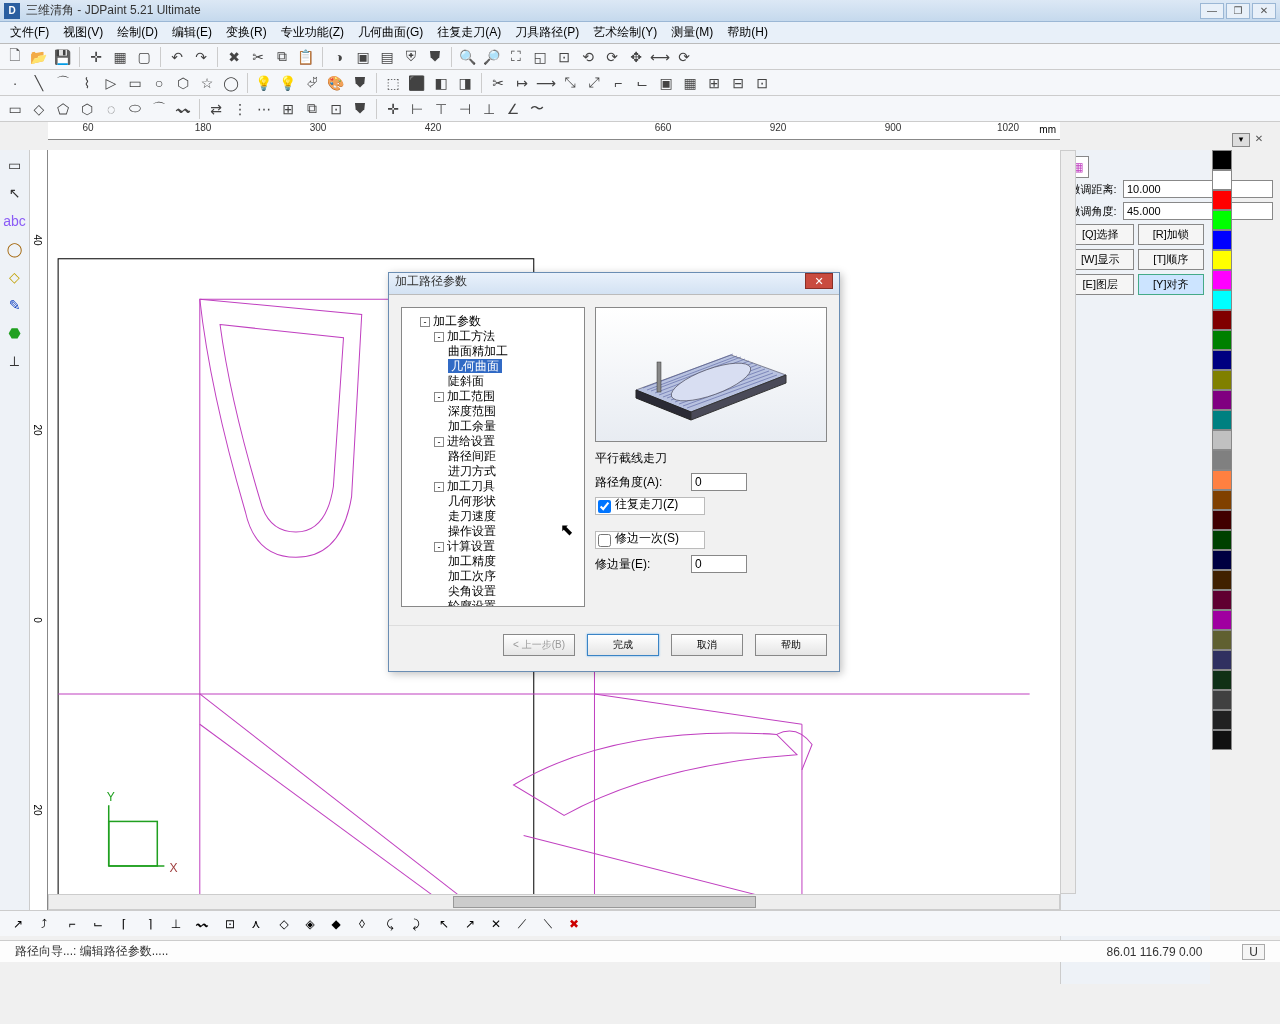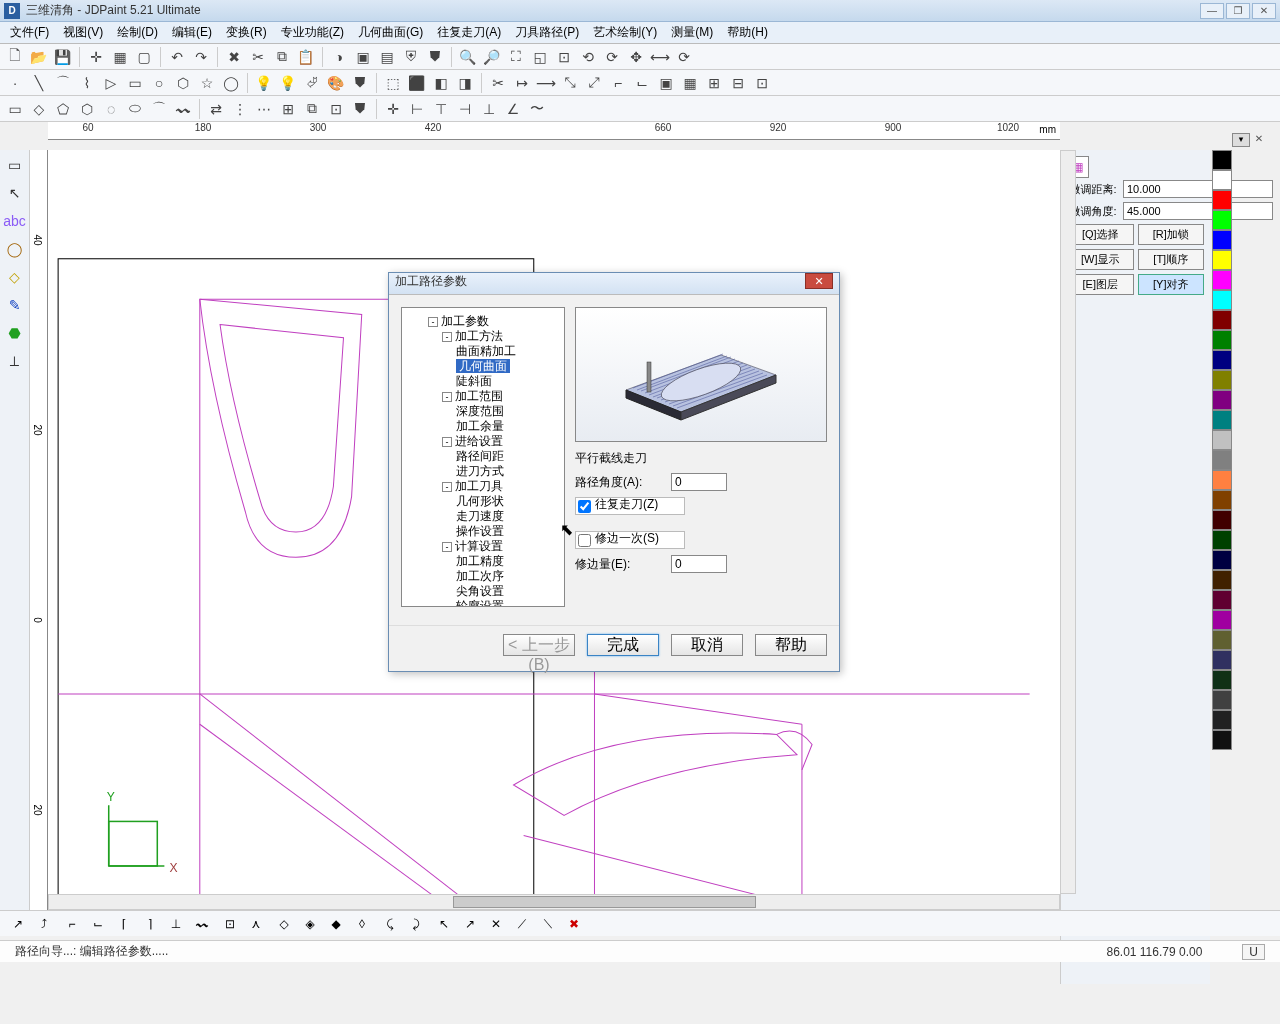--- a/index.html
+++ b/index.html
@@ -64,35 +64,35 @@
 
 .statusbar { position: absolute; left: 0; right: 0; bottom: 62px; height: 22px; background: #fdfdfd; border-top: 1px solid #ccc; display: flex; align-items: center; padding: 0 15px; color: #333; }
 .statusbar .coords { margin-left: auto; margin-right: 40px; }
 .statusbar .ubtn { border: 1px solid #aaa; padding: 0 6px; background: #f5f5f5; }
 
 
 .dialog { position: absolute; left: 388px; top: 272px; width: 452px; height: 400px; background: #f1f1f1; border: 1px solid #6a8db3; box-shadow: 2px 2px 8px rgba(0,0,0,0.25); }
 .dialog .dlg-title { height: 22px; background: linear-gradient(#e9f1fb, #d3e2f3); border-bottom: 1px solid #bbb; display: flex; align-items: flex-start; padding: 0 6px; color: #333; }
 .dialog .dlg-title .close { margin-left: auto; width: 28px; height: 16px; background: #c94b3f; color: #fff; text-align: center; font-size: 11px; line-height: 14px; border: 1px solid #8a2f27; }
 .dialog .dlg-body { display: flex; padding: 12px; gap: 10px; height: 330px; }
-.dialog .tree-pane { width: 164px; height: 300px; background: #fff; border: 1px solid #888; padding: 6px 12px; overflow: auto; }
+.dialog .tree-pane { width: 184px; height: 300px; background: #fff; border: 1px solid #888; padding: 6px 4px; overflow: auto; }
 .dialog .tree-pane ul { list-style: none; padding-left: 14px; }
 .dialog .tree-pane li { line-height: 15px; white-space: nowrap; font-size: 12px; }
 .dialog .tree-pane .toggle { display: inline-block; width: 10px; height: 10px; border: 1px solid #888; text-align: center; line-height: 8px; font-size: 9px; margin-right: 3px; background: #fff; }
 .dialog .tree-pane .sel { background: #316ac5; color: #fff; padding: 0 3px; }
 .dialog .right-pane { flex: 1; display: flex; flex-direction: column; }
 .dialog .preview { height: 135px; border: 1px solid #888; background: linear-gradient(180deg,#fff 0%,#e8ecf2 100%); margin-bottom: 8px; display: flex; align-items: center; justify-content: center; }
 .dialog .preview svg { width: 180px; height: 110px; }
 .dialog .form-row { display: flex; align-items: center; margin-bottom: 6px; gap: 6px; font-size: 12px; }
 .dialog .form-row label { flex: 0 0 90px; }
 .dialog .form-row input[type=text] { width: 56px; border: 1px solid #888; padding: 1px 3px; height: 18px; background: #fff; }
 .dialog .form-row input[type=checkbox] { margin-right: 4px; }
 .dialog .form-row .cbox-wrap { flex: 0 0 110px; border: 1px solid #bbb; padding: 1px 2px; background: #fff; height: 18px; display: flex; align-items: flex-end; }
 .dialog .dlg-buttons { display: flex; justify-content: flex-end; gap: 12px; padding: 8px 12px; border-top: 1px solid #ddd; }
-.dialog .dlg-btn { width: 72px; height: 22px; border: 1px solid #888; background: linear-gradient(#fff,#e5e5e5); font-size: 16px; }
+.dialog .dlg-btn { width: 72px; height: 22px; border: 1px solid #888; background: linear-gradient(#fff,#e5e5e5); font-size: 10px; }
 .dialog .dlg-btn.primary { border: 1px solid #3a84c5; box-shadow: 0 0 2px #6ab0f0; }
 .dialog .dlg-btn:disabled { color: #999; }
 
 
 .cursor-arrow { position: absolute; left: 560px; top: 520px; font-size: 16px; color: #000; pointer-events: none; }
 </style>
 </head>
 <body>
 
 <div class="titlebar">

